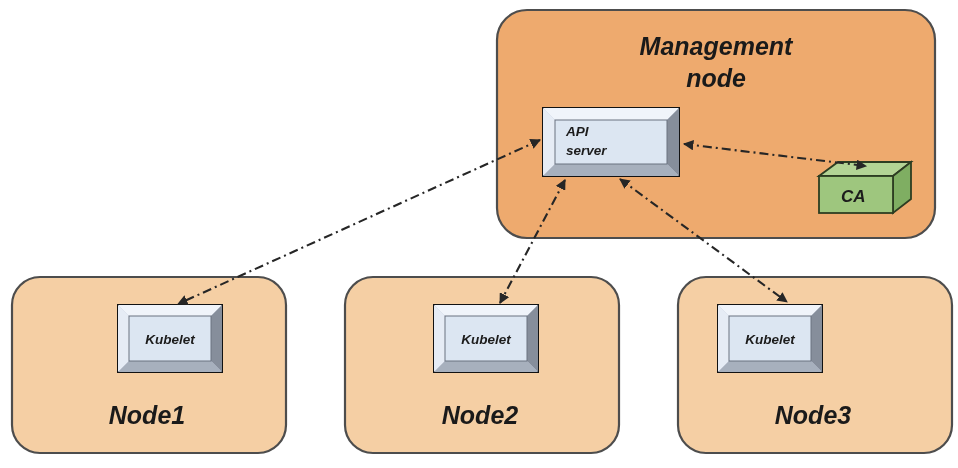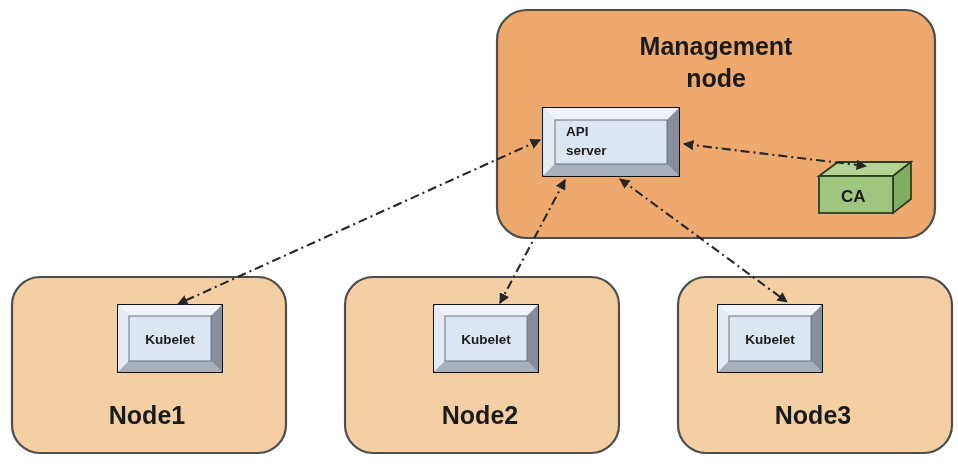--- a/index.html
+++ b/index.html
@@ -9,20 +9,21 @@
   }
   body {
     font-family: "Liberation Sans", sans-serif;
   }
   #diagram-root {
     position: relative;
     width: 958px;
     height: 468px;
     background: #ffffff;
     overflow: hidden;
+    font-style: italic;
   }
   #diagram-svg {
     position: absolute;
     left: 0;
     top: 0;
     width: 958px;
     height: 468px;
   }
   .grp-label {
     font-family: "Liberation Sans", sans-serif;

